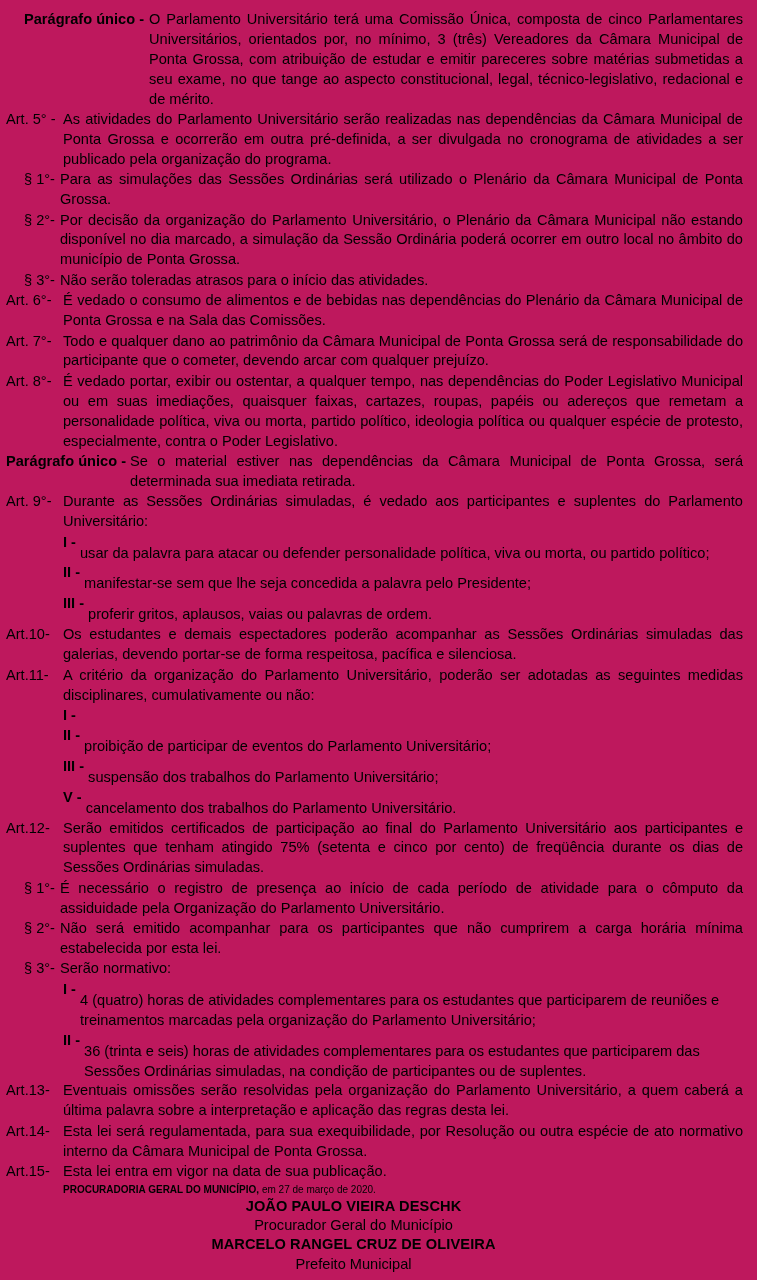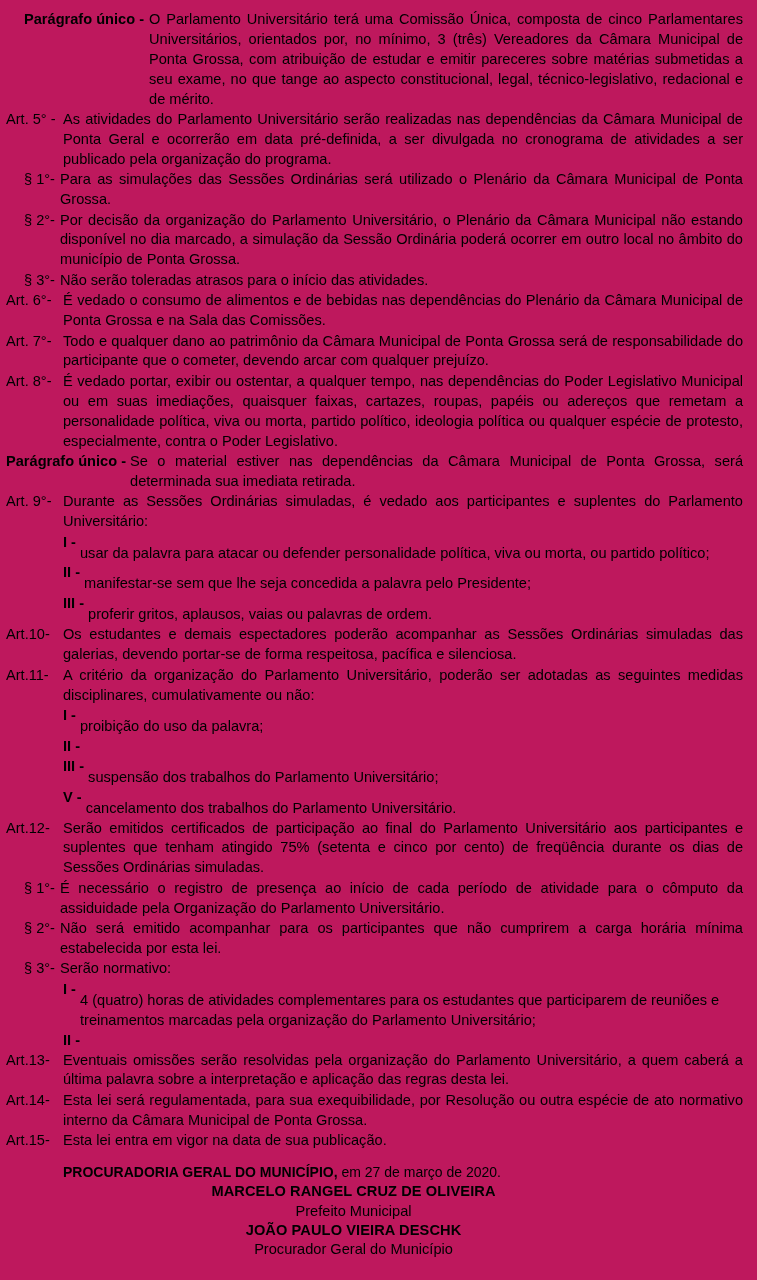--- a/index.html
+++ b/index.html
@@ -72,23 +72,23 @@
     white-space: nowrap;
   }
   .roman-body {
     flex: 1 1 auto;
     text-align: left;
     margin-top: 11px;
   }
 
   
   .closing {
-    margin-top: 12px;
+    margin-top: 1px;
     padding-left: 57px;
-    font-size: 14px;
+    font-size: 10px;
     line-height: 1.365;
   }
   .closing-line {
     text-align: left;
   }
   .sig-block {
     text-align: center;
     font-size: 14.6px;
     line-height: 1.33;
     padding-right: 42px;
@@ -105,21 +105,21 @@
 <body>
 
 <div class="page">
   <div id="blocks-container">
       <div class="art">
         <span class="art-label w-par" style="font-weight: bold;">Parágrafo único -</span>
         <span class="art-body">O Parlamento Universitário terá uma Comissão Única, composta de cinco Parlamentares Universitários, orientados por, no mínimo, 3 (três) Vereadores da Câmara Municipal de Ponta Grossa, com atribuição de estudar e emitir pareceres sobre matérias submetidas a seu exame, no que tange ao aspecto constitucional, legal, técnico-legislativo, redacional e de mérito.</span>
       </div>
       <div class="art">
         <span class="art-label w-art">Art. 5° -</span>
-        <span class="art-body">As atividades do Parlamento Universitário serão realizadas nas dependências da Câmara Municipal de Ponta Geral e ocorrerão em data pré-definida, a ser divulgada no cronograma de atividades a ser publicado pela organização do programa.</span>
+        <span class="art-body">As atividades do Parlamento Universitário serão realizadas nas dependências da Câmara Municipal de Ponta Grossa e ocorrerão em outra pré-definida, a ser divulgada no cronograma de atividades a ser publicado pela organização do programa.</span>
       </div>
       <div class="art">
         <span class="art-label w-par">§ 1°-</span>
         <span class="art-body">Para as simulações das Sessões Ordinárias será utilizado o Plenário da    Câmara Municipal de Ponta Grossa.</span>
       </div>
       <div class="art">
         <span class="art-label w-par">§ 2°-</span>
         <span class="art-body">Por decisão da organização do Parlamento Universitário, o Plenário da Câmara Municipal não estando disponível no dia marcado, a simulação da Sessão Ordinária poderá ocorrer em outro local no âmbito do município de Ponta Grossa.</span>
       </div>
       <div class="art">
@@ -161,24 +161,24 @@
       <div class="art">
         <span class="art-label w-art">Art.10-</span>
         <span class="art-body">Os estudantes e demais espectadores poderão acompanhar as Sessões Ordinárias simuladas das galerias, devendo portar-se de forma respeitosa, pacífica e silenciosa.</span>
       </div>
       <div class="art">
         <span class="art-label w-art">Art.11-</span>
         <span class="art-body">A critério da organização do Parlamento Universitário, poderão ser adotadas as seguintes medidas disciplinares, cumulativamente ou não:</span>
       </div>
       <div class="roman">
         <span class="roman-label">I -</span>
-        <span class="roman-body">proibição do uso da palavra;</span>
       </div>
       <div class="roman">
         <span class="roman-label">II -</span>
+        <span class="roman-body">proibição de participar de eventos do Parlamento Universitário;</span>
       </div>
       <div class="roman">
         <span class="roman-label">III -</span>
         <span class="roman-body">suspensão dos trabalhos do Parlamento Universitário;</span>
       </div>
       <div class="roman">
         <span class="roman-label">V -</span>
         <span class="roman-body">cancelamento dos trabalhos do Parlamento Universitário.</span>
       </div>
       <div class="art">
@@ -196,40 +196,41 @@
       <div class="art">
         <span class="art-label w-par">§ 3°-</span>
         <span class="art-body">Serão normativo:</span>
       </div>
       <div class="roman">
         <span class="roman-label">I -</span>
         <span class="roman-body">4 (quatro) horas de atividades complementares para os estudantes que participarem de reuniões e treinamentos marcadas pela organização do Parlamento Universitário;</span>
       </div>
       <div class="roman">
         <span class="roman-label">II -</span>
+        <span class="roman-body">36 (trinta e seis) horas de atividades complementares para os estudantes que participarem das Sessões Ordinárias simuladas, na condição de participantes ou de suplentes.</span>
       </div>
       <div class="art">
         <span class="art-label w-art">Art.13-</span>
         <span class="art-body">Eventuais omissões serão resolvidas pela organização do Parlamento Universitário, a quem caberá a última palavra sobre a interpretação e aplicação das regras desta lei.</span>
       </div>
       <div class="art">
         <span class="art-label w-art">Art.14-</span>
         <span class="art-body">Esta lei será regulamentada, para sua exequibilidade, por Resolução ou outra espécie de ato normativo interno da Câmara Municipal de Ponta Grossa.</span>
       </div>
       <div class="art">
         <span class="art-label w-art">Art.15-</span>
         <span class="art-body">Esta lei entra em vigor na data de sua publicação.</span>
       </div>
     </div>
 
   <div class="closing">
     <div class="closing-line"><span class="bold">PROCURADORIA GERAL DO MUNICÍPIO,</span><span> em 27 de março de 2020.</span></div>
   </div>
 
+  <div class="sig-block">
+    <div class="sig-name">JOÃO PAULO VIEIRA DESCHK</div>
+    <div class="sig-role">Procurador Geral do Município</div>
+  </div>
   <div class="sig-block">
     <div class="sig-name">MARCELO RANGEL CRUZ DE OLIVEIRA</div>
     <div class="sig-role">Prefeito Municipal</div>
   </div>
-  <div class="sig-block">
-    <div class="sig-name">JOÃO PAULO VIEIRA DESCHK</div>
-    <div class="sig-role">Procurador Geral do Município</div>
-  </div>
 </div>
 
 </body></html>

